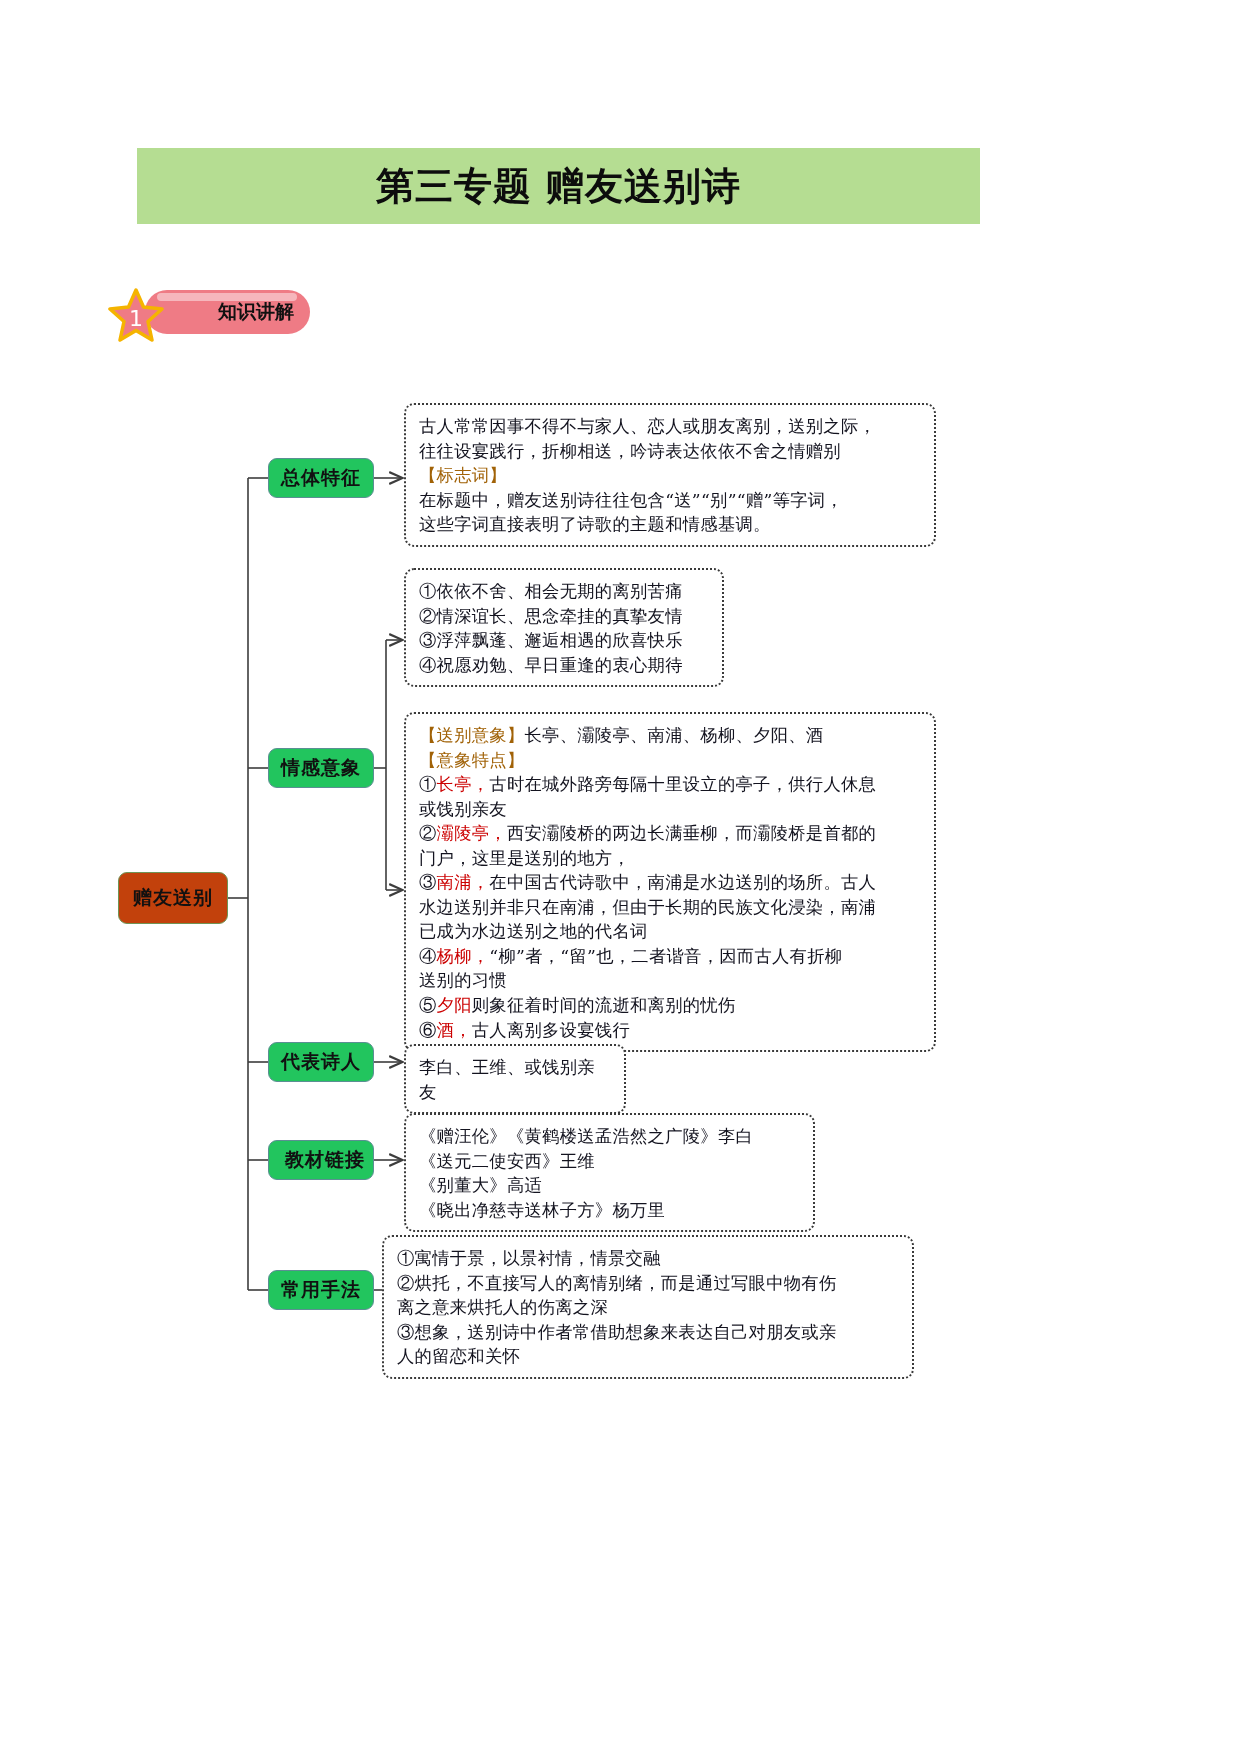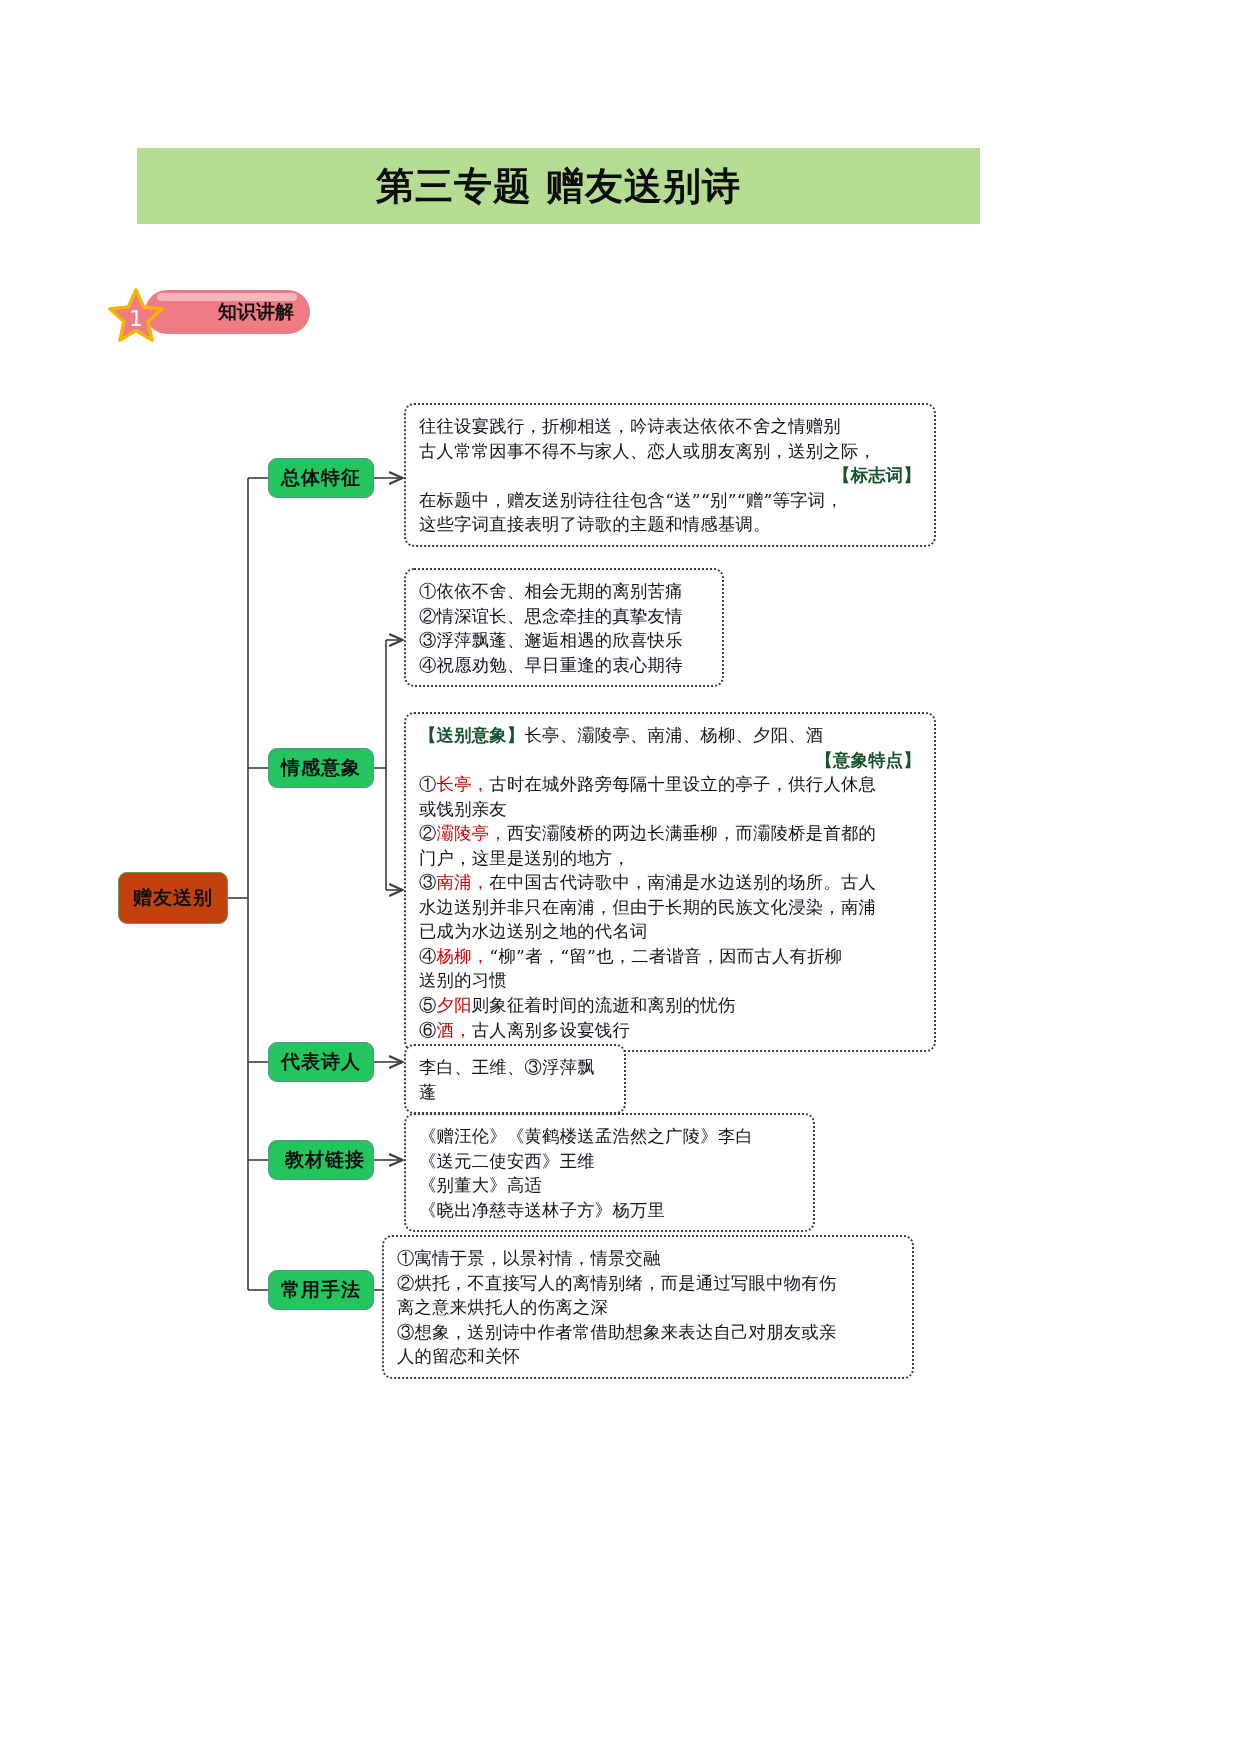--- a/index.html
+++ b/index.html
@@ -77,21 +77,21 @@
     box-sizing:border-box;
     padding:9px 13px 8px 13px;
     font-family:"DejaVu Serif","Liberation Serif",serif;
     font-size:17.3px;
     line-height:1.42;
     color:#13131f;
     letter-spacing:.3px;
   }
   .dbox p{margin:0;}
   .red{color:#cc0000;}
-  .redb{color:#14532d;font-weight:bold;text-align:right;}
+  .redb{color:#a16207;font-weight:normal;}
 </style>
 </head>
 <body>
 
 <div class="page">
 
   <div class="title-banner">
     <span class="title-text">第三专题  赠友送别诗</span>
   </div>
 
@@ -157,22 +157,22 @@
 
     <div class="node" style="left:268px;top:1140px;width:106px;height:40px;padding-left:8px;">
       <span>教材链接</span>
     </div>
 
     <div class="node" style="left:268px;top:1270px;width:106px;height:40px;">
       <span>常用手法</span>
     </div>
 
     <div class="dbox" style="left:404px;top:403px;width:532px;">
+      <p>古人常常因事不得不与家人、恋人或朋友离别，送别之际，</p>
       <p>往往设宴践行，折柳相送，吟诗表达依依不舍之情赠别</p>
-      <p>古人常常因事不得不与家人、恋人或朋友离别，送别之际，</p>
       <p class="redb">【标志词】</p>
       <p>在标题中，赠友送别诗往往包含“送”“别”“赠”等字词，</p>
       <p>这些字词直接表明了诗歌的主题和情感基调。</p>
     </div>
 
     <div class="dbox" style="left:404px;top:568px;width:320px;">
       <p>①依依不舍、相会无期的离别苦痛</p>
       <p>②情深谊长、思念牵挂的真挚友情</p>
       <p>③浮萍飘蓬、邂逅相遇的欣喜快乐</p>
       <p>④祝愿劝勉、早日重逢的衷心期待</p>
@@ -196,21 +196,21 @@
 
       <p><span>④</span><span class="red">杨柳，</span><span>“柳”者，“留”也，二者谐音，因而古人有折柳</span></p>
       <p>送别的习惯</p>
 
       <p><span>⑤</span><span class="red">夕阳</span><span>则象征着时间的流逝和离别的忧伤</span></p>
 
       <p><span>⑥</span><span class="red">酒，</span><span>古人离别多设宴饯行</span></p>
     </div>
 
     <div class="dbox" style="left:404px;top:1044px;width:222px;">
-      <p>李白、王维、③浮萍飘蓬</p>
+      <p>李白、王维、或饯别亲友</p>
     </div>
 
     <div class="dbox" style="left:404px;top:1113px;width:411px;">
       <p>《赠汪伦》《黄鹤楼送孟浩然之广陵》李白</p>
       <p>《送元二使安西》王维</p>
       <p>《别董大》高适</p>
       <p>《晓出净慈寺送林子方》杨万里</p>
     </div>
 
     <div class="dbox" style="left:382px;top:1235px;width:532px;">

